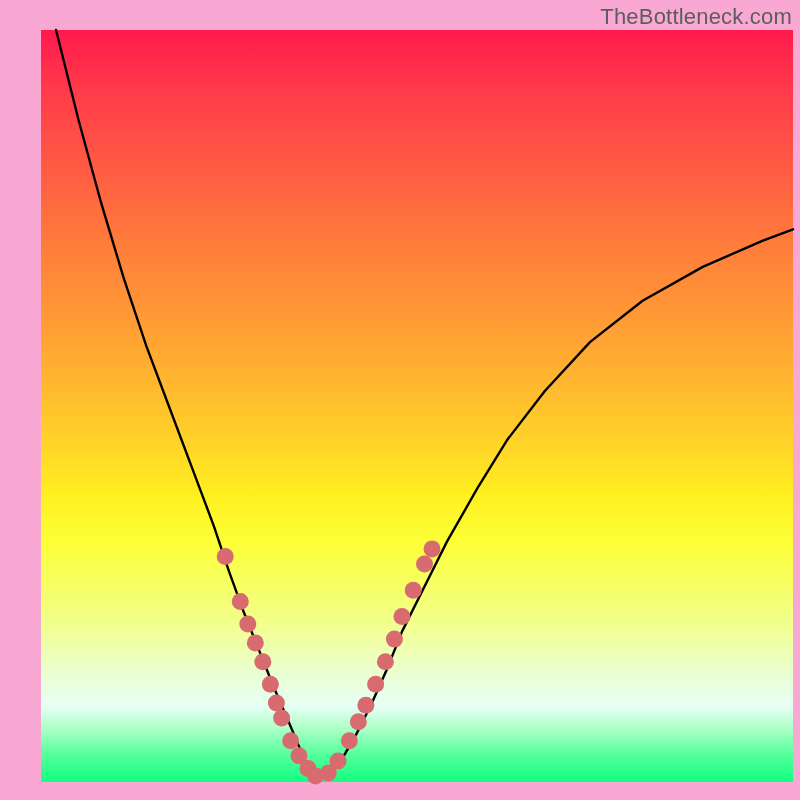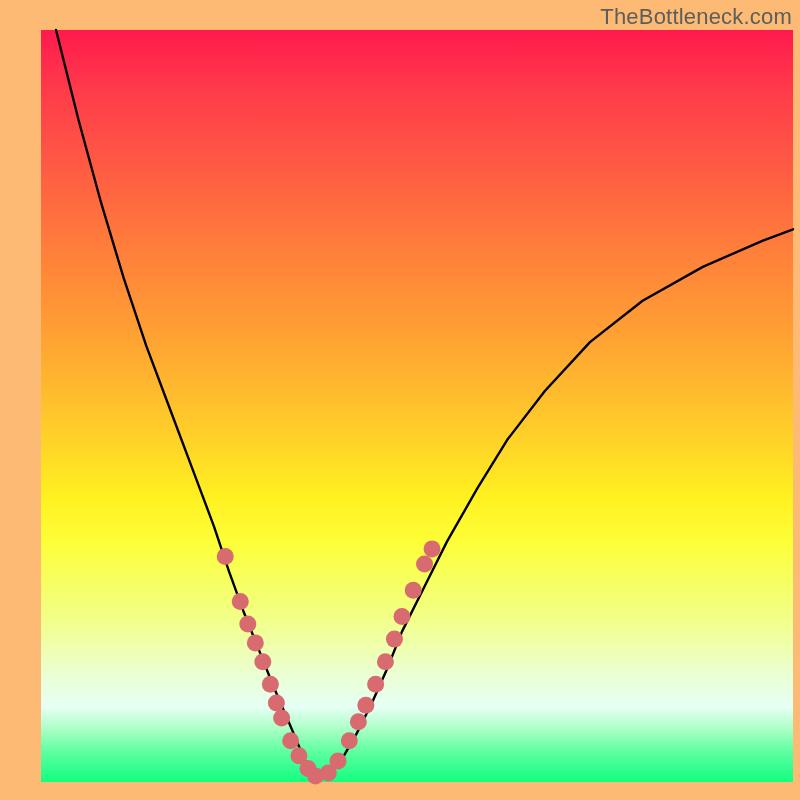--- a/index.html
+++ b/index.html
@@ -10,21 +10,21 @@
     background: #000;
     overflow: hidden;
     font-family: Arial, Helvetica, sans-serif;
   }
   .frame {
     position: absolute;
     left: 0;
     top: 0;
     width: 800px;
     height: 800px;
-    background: #fdba74;
+    background: #f9a8d4;
   }
   .plot-area {
     position: absolute;
     left: 41px;
     top: 30px;
     width: 752px;
     height: 752px;
     background: linear-gradient(to bottom,
       #ff1a4d 0%,
       #ff3b4a 8%,

